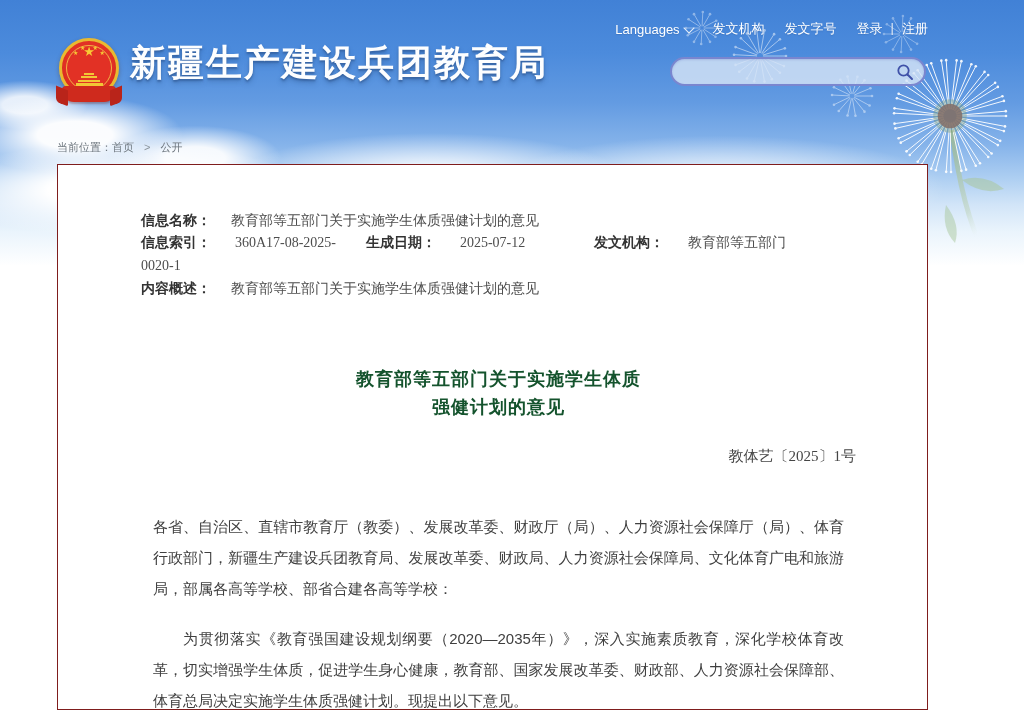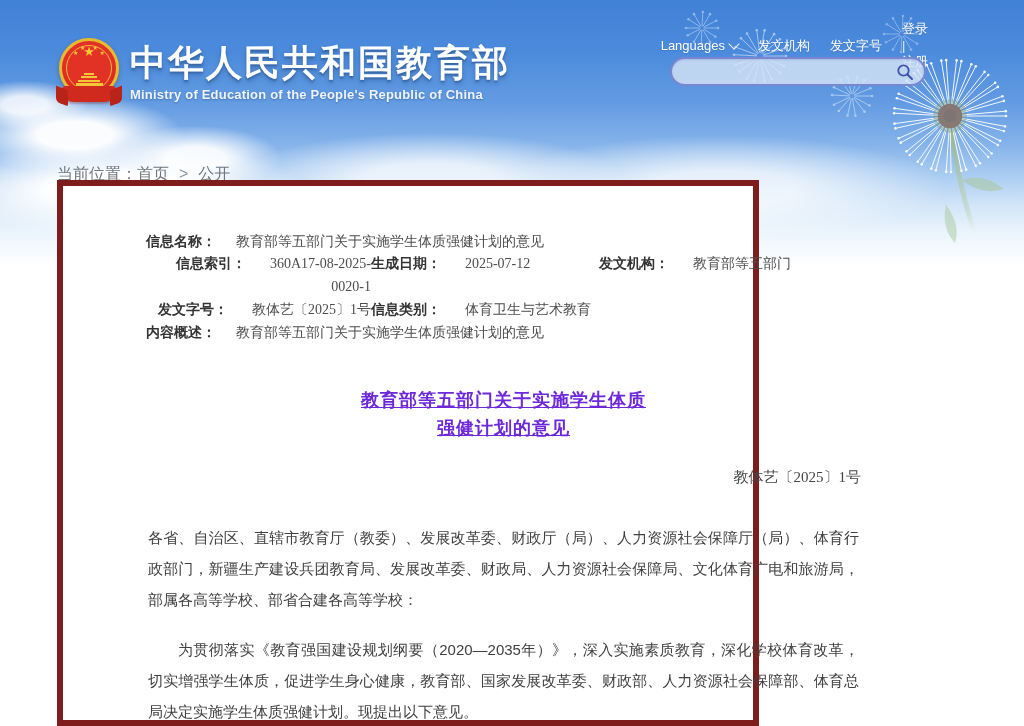--- a/index.html
+++ b/index.html
@@ -28,21 +28,21 @@
   
   .topbar{
     position:absolute;top:20px;right:96px;display:flex;align-items:center;gap:20px;
     color:#ffffff;font-size:13px;white-space:nowrap;text-shadow:0 1px 1px rgba(50,90,150,.35);
   }
   .topbar .item{cursor:pointer;display:flex;align-items:center;gap:5px;}
   .chevron{
     width:7px;height:7px;border-right:1.5px solid #e8f0fa;border-bottom:1.5px solid #e8f0fa;
     transform:rotate(45deg);margin-top:-3px;
   }
-  .auth{display:flex;flex-direction:column;}
+  .auth{display:flex;gap:8px;}
   .divider{opacity:.85;}
   
   .logo-row{position:absolute;left:57px;top:38px;display:flex;cursor:pointer;}
   .emblem{position:relative;width:64px;height:72px;flex:0 0 64px;}
   .emblem-circle{
     position:absolute;left:2px;top:0;width:54px;height:54px;border-radius:50%;
     background:radial-gradient(circle at 50% 42%, #e23125 55%, #c92014 100%);
     border:3px solid #e9b930;box-shadow:0 2px 4px rgba(90,50,10,.35);
   }
   .emblem-ring{position:absolute;left:4px;top:4px;right:4px;bottom:4px;border:1px solid rgba(244,205,74,.85);border-radius:50%;}
@@ -74,46 +74,46 @@
     position:absolute;left:670px;top:57px;width:256px;height:29px;box-sizing:border-box;
     border:2px solid #7a86cf;border-radius:16px;background:rgba(213,228,247,.82);
     display:flex;align-items:center;box-shadow:inset 0 1px 2px rgba(90,110,190,.25);
   }
   .search input{
     flex:1;min-width:0;background:transparent;border:none;outline:none;
     padding:0 6px 0 14px;font-size:13px;color:#334;font-family:inherit;
   }
   .search-btn{border:none;background:transparent;padding:0 10px 0 0;cursor:pointer;display:flex;align-items:center;}
   
-  .breadcrumb{position:absolute;left:57px;top:164px;font-size:16px;color:#6d767e;}
+  .breadcrumb{position:absolute;left:57px;top:140px;font-size:11px;color:#6d767e;}
   .breadcrumb a{color:#6d767e;text-decoration:none;cursor:pointer;}
   .breadcrumb .sep{margin:0 10px;color:#8a949c;}
   
   .panel{
-    position:absolute;left:57px;top:180px;width:702px;height:546px;box-sizing:border-box;
-    background:#ffffff;border:6px solid #7f1d1d;
+    position:absolute;left:57px;top:164px;width:871px;height:546px;box-sizing:border-box;
+    background:#ffffff;border:1px solid #7f1d1d;
   }
   .doc-info{position:absolute;left:83px;top:44px;width:760px;font-size:14px;line-height:22px;color:#4d4d4d;}
   .doc-info .lbl{font-weight:bold;color:#333333;}
   .doc-info .val{margin-left:20px;}
   .doc-info .num{font-family:"Liberation Serif","DejaVu Serif",serif;}
   .irow{display:flex;}
-  .cell1{width:225px;flex:0 0 225px;text-align:right;}
+  .cell1{width:225px;flex:0 0 225px;}
   .cell2{width:228px;flex:0 0 228px;}
   .art-title{
     position:absolute;left:83px;top:188px;width:715px;text-align:center;
-    font-size:18px;font-weight:bold;color:#6d28d9;line-height:28px;letter-spacing:1px;text-decoration:underline;
+    font-size:18px;font-weight:bold;color:#14532d;line-height:28px;letter-spacing:1px;
   }
   .doc-num{
     position:absolute;left:83px;top:282px;width:715px;text-align:right;
     font-size:15px;color:#454545;
     font-family:"Liberation Serif","DejaVu Serif",serif;
   }
   .art-body{position:absolute;left:83px;top:334px;width:715px;font-size:15px;color:#404040;text-align:justify;}
-  .art-body p{margin:2px;line-height:31px;}
+  .art-body p{margin:12px;line-height:31px;}
   .art-body p.indent{margin-top:19px;text-indent:2em;}
   
   .dandelion{position:absolute;left:640px;top:0;width:384px;height:380px;pointer-events:none;}
 </style>
 </head>
 <body>
 
 <div class="sky"></div>
 <div class="clouds"></div>
 
@@ -378,22 +378,21 @@
       <div class="gate">
         <div class="g0"></div>
           <div class="g1"></div>
           <div class="g2"></div>
           <div class="g3"></div>
       </div>
     </div>
     <div class="ribbon"></div>
   </div>
   <div class="titles">
-    <div class="site-title-cn">中华人民共和国教育部</div>
-    <div class="site-title-en">Ministry of Education of the People's Republic of China</div>
+    <div class="site-title-cn">新疆生产建设兵团教育局</div>
   </div>
 </div>
 
 <div class="search">
   <input type="text" value="" placeholder="" style="">
   <button class="search-btn">
     <svg width="18" height="18" viewBox="0 0 18 18">
       <circle cx="7.5" cy="7.5" r="5.2" fill="none" stroke="#3f51a8" stroke-width="1.8"></circle>
       <line x1="11.5" y1="11.5" x2="16" y2="16" stroke="#3f51a8" stroke-width="2" stroke-linecap="round"></line>
     </svg>
@@ -419,30 +418,20 @@
       <span class="cell2">
         <span class="lbl">生成日期：</span>
         <span class="val num">2025-07-12</span>
       </span>
       <span>
         <span class="lbl">发文机构：</span>
         <span class="val">教育部等五部门</span>
       </span>
     </div>
     <div class="irow">
-      <span class="cell1">
-        <span class="lbl">发文字号：</span>
-        <span class="val num">教体艺〔2025〕1号</span>
-      </span>
-      <span>
-        <span class="lbl">信息类别：</span>
-        <span class="val">体育卫生与艺术教育</span>
-      </span>
-    </div>
-    <div class="irow">
       <span class="lbl">内容概述：</span>
       <span class="val">教育部等五部门关于实施学生体质强健计划的意见</span>
     </div>
   </div>
 
   <h1 class="art-title">
     <div>教育部等五部门关于实施学生体质</div>
     <div>强健计划的意见</div>
   </h1>
 

